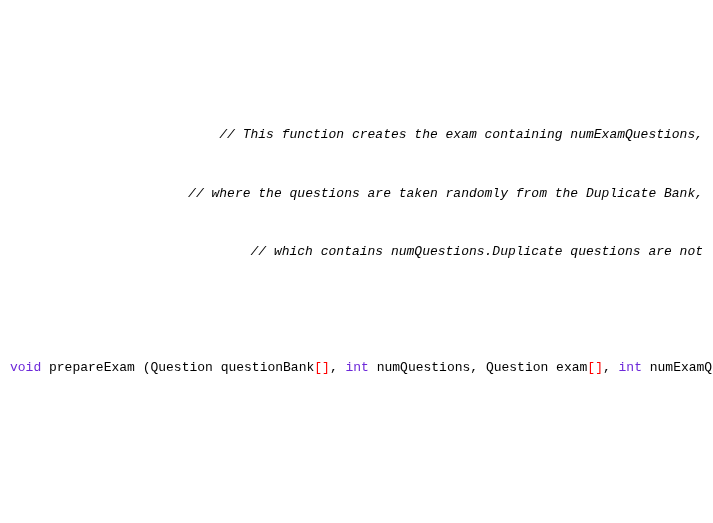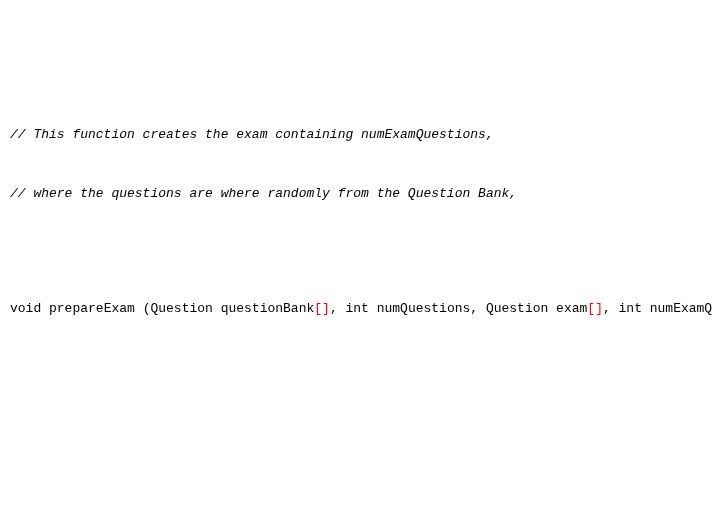--- a/index.html
+++ b/index.html
@@ -18,47 +18,49 @@
       overflow: hidden;
     }
     .code-block {
       white-space: pre;
     }
     .comment {
       color: #008000;
       font-style: italic;
     }
     .keyword {
-      color: #000000;
+      color: #6d28d9;
       font-weight: normal;
     }
     .brace {
       color: #ff0000;
     }
     .section {
       margin-bottom: 2px;
     }
     .line {
       display: block;
       color: #000000;
+      text-align: right;
     }
     .empty-line {
       display: block;
       height: 18px;
     }
   </style>
 </head>
 <body>
 
 <div class="code-block">
 
   
   <div class="section">
     <span class="comment line">// This function creates the exam containing numExamQuestions,</span>
-    <span class="comment line">// where the questions are where randomly from the Question Bank,</span>
+    <span class="comment line">// where the questions are taken randomly from the Duplicate Bank,</span>
+    <span class="comment line">// which contains numQuestions.Duplicate questions are not</span>
     <span class="empty-line"></span>
     <span class="line"><span class="keyword">void</span> prepareExam (Question questionBank<span class="brace">[]</span>, <span class="keyword">int</span> numQuestions, Question exam<span class="brace">[]</span>, <span class="keyword">int</span> numExamQuestions) </span>
     <span class="empty-line"></span>
     
   </div>
 
   
   
 
   

